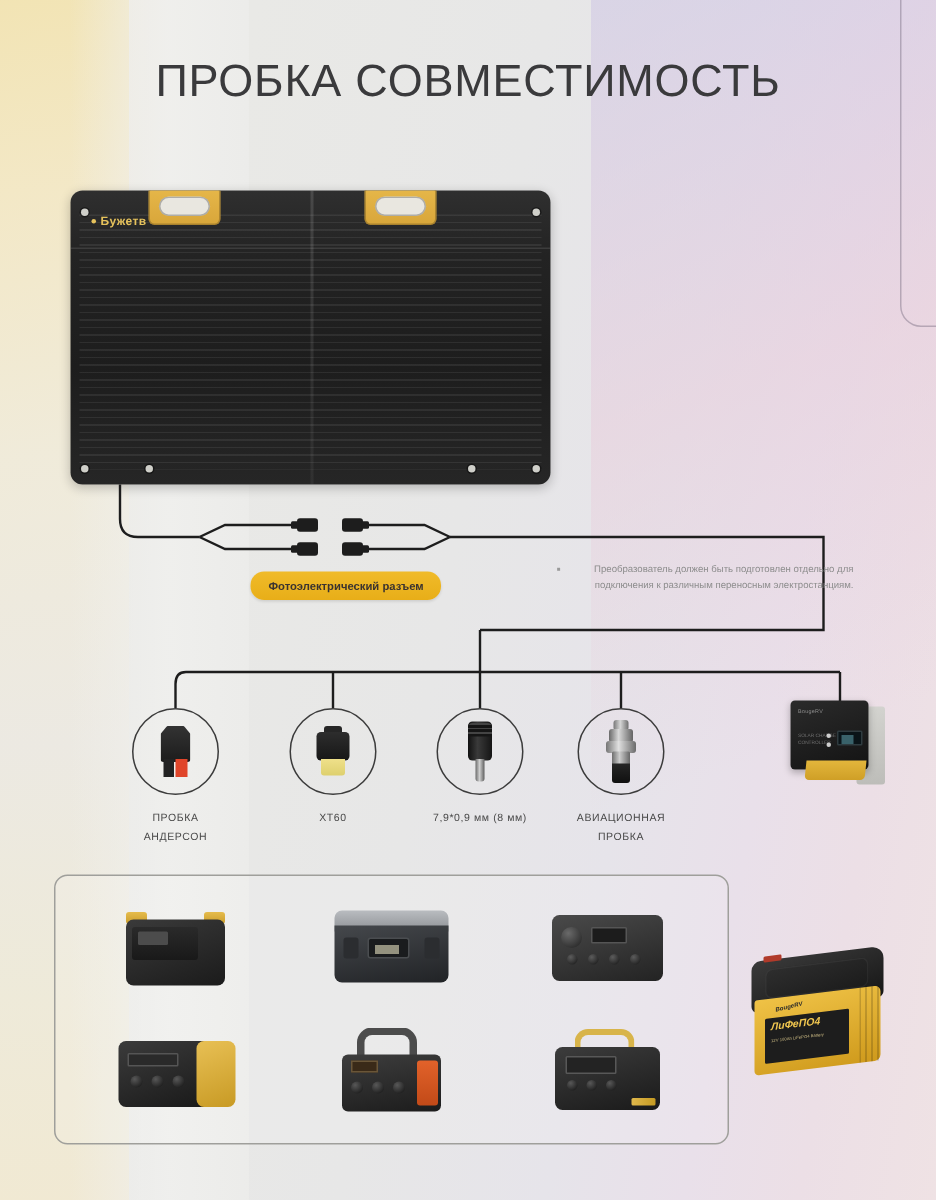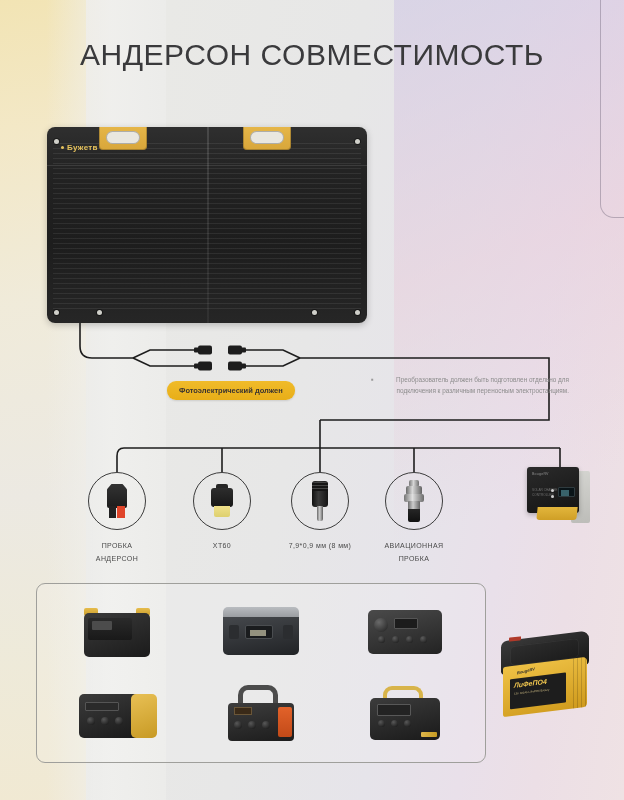--- a/index.html
+++ b/index.html
@@ -376,21 +376,21 @@
 </style>
 </head>
 <body>
 
 <div id="bg-base"></div>
 <div id="bg-pink"></div>
 <div id="bg-cream"></div>
 <div id="bg-white-fade"></div>
 <div id="frame-right"></div>
 
-<div id="title">АНДЕРСОН СОВМЕСТИМОСТЬ</div>
+<div id="title">ПРОБКА СОВМЕСТИМОСТЬ</div>
 
 <div id="panel">
   <div id="panel-cells"></div>
   <div id="panel-fold"></div>
   <div id="panel-seam-top"></div>
   <div class="handle" id="handle-left"></div>
   <div class="handle" id="handle-right"></div>
   <div class="grommet" style="left:7px;top:12px"></div>
   <div class="grommet" style="right:7px;top:12px"></div>
   <div class="grommet" style="left:7px;bottom:8px"></div>
@@ -432,21 +432,21 @@
     <rect x="194" y="347.5" width="5" height="5" rx="1"></rect>
     <rect x="198" y="361.5" width="14" height="9" rx="2"></rect>
     <rect x="194" y="363.5" width="5" height="5" rx="1"></rect>
     <rect x="228" y="345.5" width="14" height="9" rx="2"></rect>
     <rect x="241" y="347.5" width="5" height="5" rx="1"></rect>
     <rect x="228" y="361.5" width="14" height="9" rx="2"></rect>
     <rect x="241" y="363.5" width="5" height="5" rx="1"></rect>
   </g>
 </svg>
 
-<div id="pv-badge">Фотоэлектрический должен</div>
+<div id="pv-badge">Фотоэлектрический разъем</div>
 
 <div id="note">
   <span class="bullet">▪</span>
   <span class="note-text">Преобразователь должен быть подготовлен отдельно для подключения к различным переносным электростанциям.</span>
 </div>
 
 <div class="conn" style="left:88px;top:472px">
   <div class="ring">
     <div class="plug-anderson">
       <div class="body"></div>

